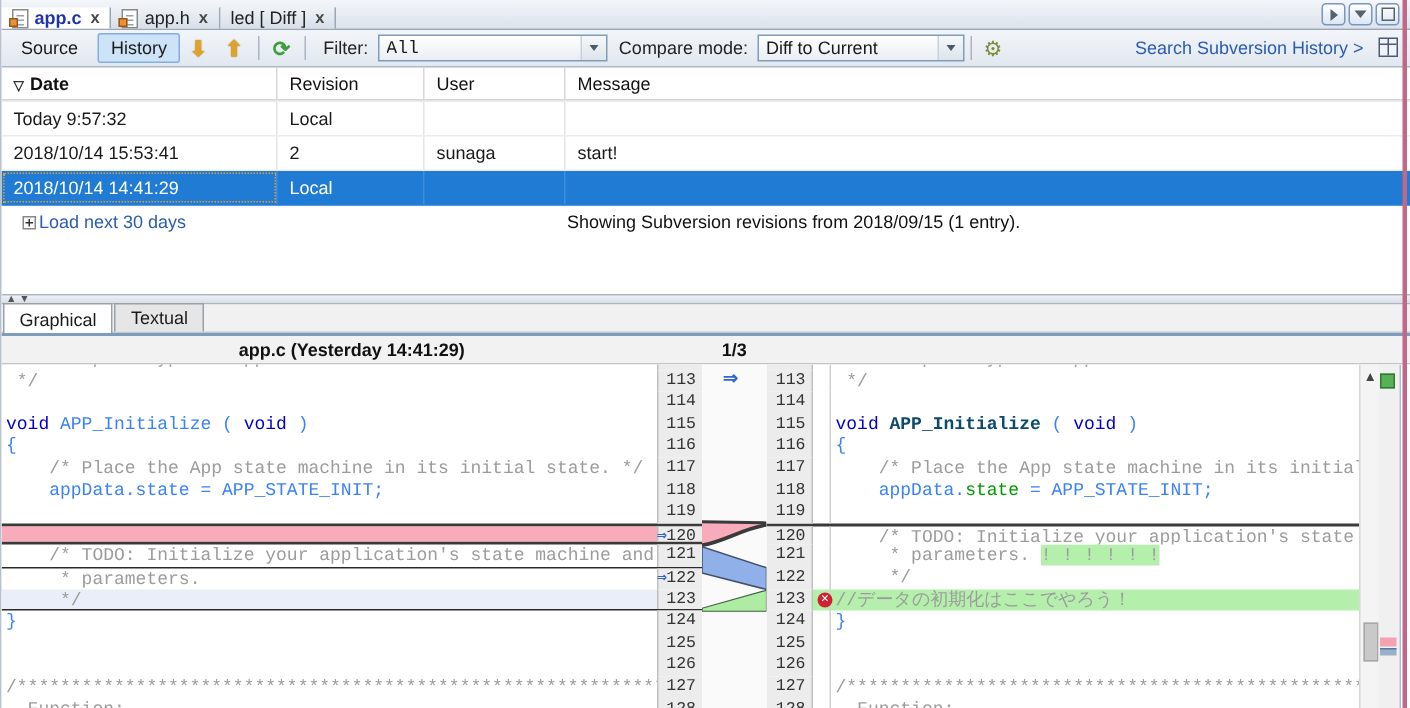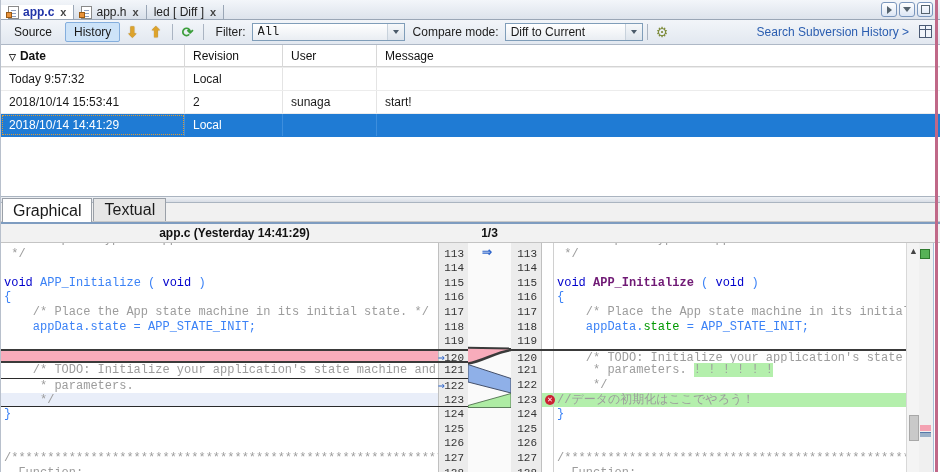--- a/index.html
+++ b/index.html
@@ -56,21 +56,21 @@
   #loadrow{display:flex;height:23px;line-height:23px;}
   #load-link{color:#2a5db0;margin-left:14px;}
   .expand-ic{position:relative;display:inline-block;width:9px;height:9px;border:1px solid #888;background:#fff;box-sizing:border-box;vertical-align:-1px;margin-right:2px;}
   .expand-ic:before{content:"";position:absolute;left:1px;top:3px;width:5px;height:1px;background:#333;}
   .expand-ic:after{content:"";position:absolute;left:3px;top:1px;width:1px;height:5px;background:#333;}
   #showing{position:absolute;left:377px;top:0;height:23px;line-height:23px;color:#111;}
 
   
   #splitter{position:absolute;left:0;top:196px;width:940px;height:7px;background:linear-gradient(#eef1f5,#d9dee6);border-top:1px solid #aab4c0;border-bottom:1px solid #aab4c0;box-sizing:border-box;font-size:7px;color:#555;line-height:5px;padding-left:3px;}
   #difftabs{position:absolute;left:0;top:203px;width:940px;height:19px;background:#f1f1f1;border-bottom:1px solid #c8c8c8;box-sizing:border-box;display:flex;align-items:flex-end;padding-left:1px;}
-  .dtab{padding:2px 10px 2px 10px;border:1px solid #9aa0a8;border-bottom:none;margin-right:1px;background:#e6e6e6;font-size:16px;}
+  .dtab{padding:2px 10px 2px 10px;border:1px solid #9aa0a8;border-bottom:none;margin-right:1px;background:#e6e6e6;font-size:12px;}
   .dtab.active{background:#fff;padding-top:3px;position:relative;top:1px;}
 
   
   #diffheader{position:absolute;left:0;top:222px;width:940px;height:21px;background:#f2f2f2;border-top:2px solid #7e9cc0;border-bottom:1px solid #c4c4c4;box-sizing:border-box;}
   #diffheader .dh{position:absolute;top:0;height:19px;line-height:19px;text-align:center;font-weight:bold;color:#111;}
   #dh-left{left:0;width:467px;}
   #dh-pos{left:467px;width:43px;font-weight:normal;}
   #dh-right{left:510px;width:426px;margin-top:48px;}
 
   
@@ -81,21 +81,21 @@
   .lines{position:relative;top:-11px;}
   .crow{display:flex;height:14.6px;line-height:14.6px;box-sizing:border-box;font-family:"Liberation Mono",monospace;font-size:12px;}
   .ccode{white-space:pre;overflow:hidden;flex:1;padding-left:3px;}
   .lnum{flex:0 0 30px;background:#ececec;color:#333;text-align:right;padding-right:4px;font-size:11px;position:relative;box-sizing:border-box;}
   #left-pane .lnum{border-left:1px solid #c0c0c0;}
   #right-pane .lnum{flex:0 0 31px;border-right:1px solid #c0c0c0;}
   .cmargin{flex:0 0 12px;border-right:1px solid #d0d0d0;box-sizing:border-box;}
   .sg-com{color:#9c9c9c;}
   .sg-pl{color:#3b82f6;}
   .sg-kw{color:#0000cc;}
-  .sg-fn{color:#701a75;font-weight:bold;margin-top:44px;}
+  .sg-fn{color:#0c4a6e;font-weight:bold;margin-top:44px;}
   .sg-field{color:#009900;}
   .sg-addseg{color:#9c9c9c;background:#b4efac;}
   .crow.removed{border-top:2px solid #3a3a3a;border-bottom:2px solid #3a3a3a;}
   .crow.removed .ccode{background:#f8acbb;}
   .crow.t-border{border-top:1px solid #2a2a2a;}
   .crow.chg-left{border-bottom:1px solid #2a2a2a;}
   .crow.chg-left .ccode{background:#e9eef9;}
   .crow.del-top{border-top:2.5px solid #3a3a3a;}
   .crow.added .ccode,.crow.added .cmargin{background:#b4efac;}
   .diff-arrow{position:absolute;left:-1px;top:0;color:#2f66cc;font-weight:bold;font-size:11px;}
@@ -191,20 +191,24 @@
       <div class="c c-rev">2</div>
       <div class="c c-user">sunaga</div>
       <div class="c c-msg">start!</div>
     </div>
     <div class="trow selected">
       <div class="c c-date">2018/10/14 14:41:29</div>
       <div class="c c-rev">Local</div>
       <div class="c c-user"></div>
       <div class="c c-msg"></div>
     </div>
+    <div id="loadrow" style="position:relative;">
+      <a id="load-link"><span class="expand-ic"></span><span>Load next 30 days</span></a>
+      <span id="showing">Showing Subversion revisions from 2018/09/15 (1 entry).</span>
+    </div>
   </div>
 
   <div id="splitter">▲&nbsp;▼</div>
 
   <div id="difftabs">
     <span class="dtab active">Graphical</span>
     <span class="dtab">Textual</span>
   </div>
 
   <div id="diffheader">

